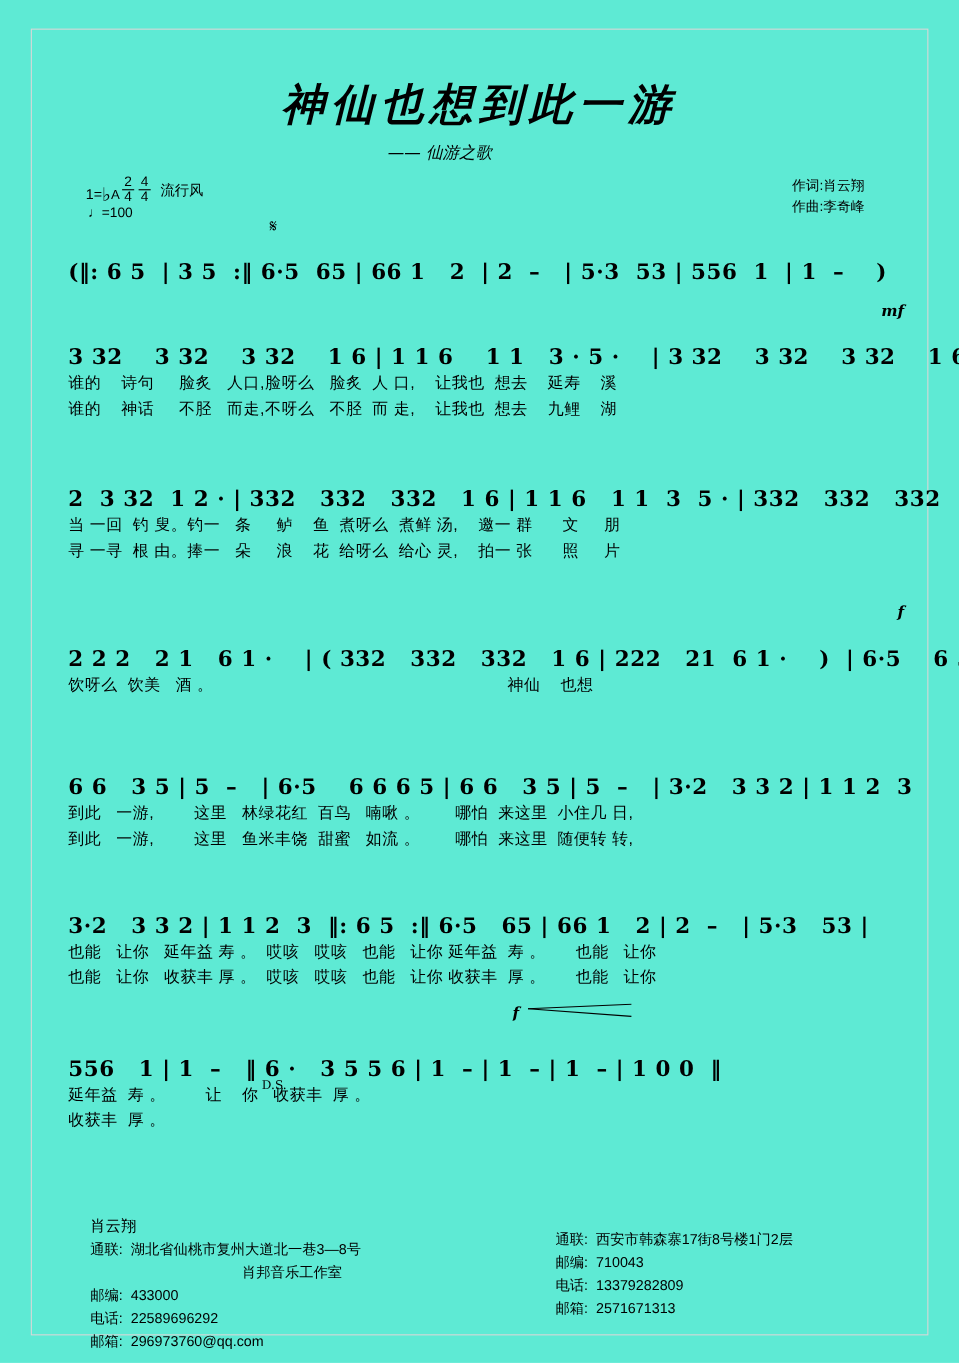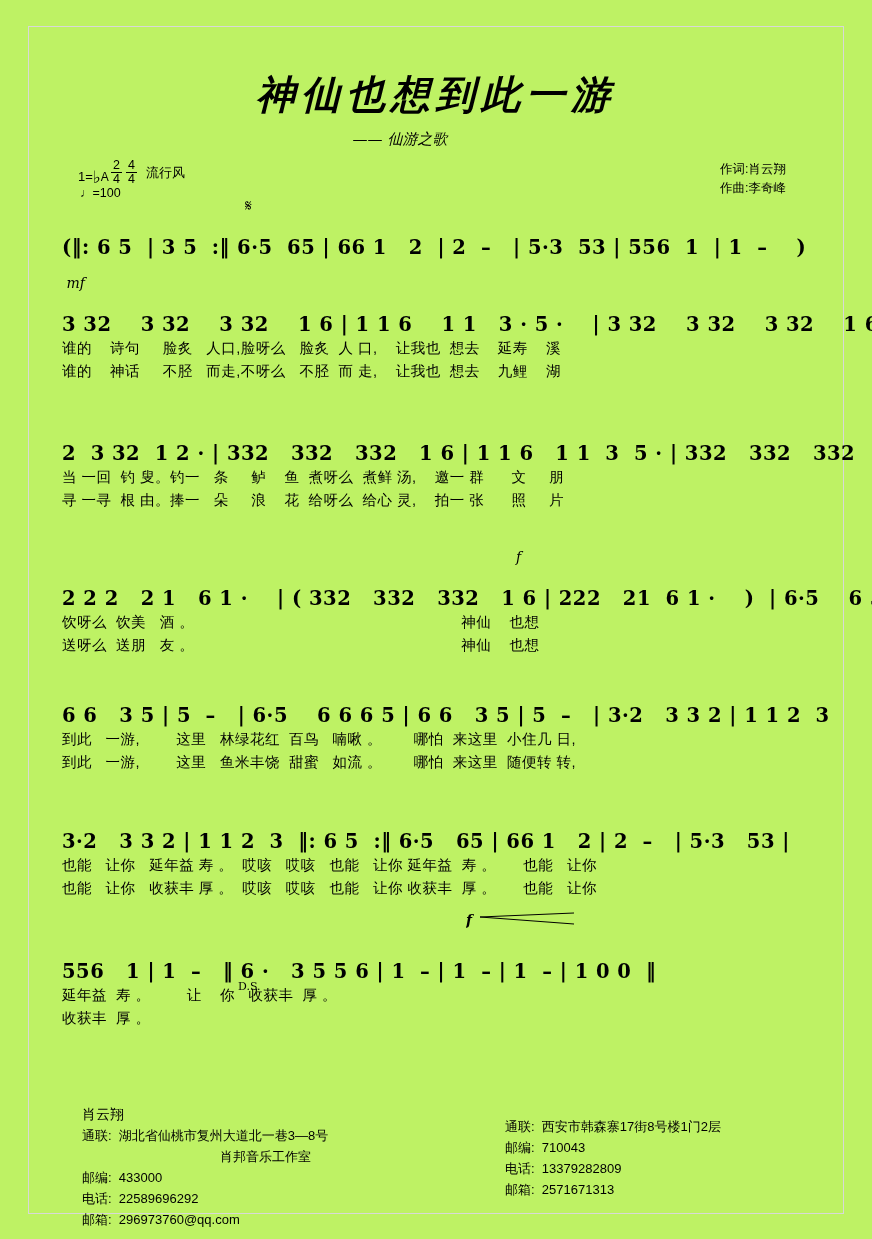--- a/index.html
+++ b/index.html
@@ -7,21 +7,21 @@
     padding: 0;
     background: #ffffff;
   }
   body {
     font-family: "Liberation Sans", sans-serif;
   }
   .page {
     position: relative;
     width: 872px;
     height: 1239px;
-    background: #bef264;
+    background: #5eead4;
     overflow: hidden;
   }
   .sheet-border {
     position: absolute;
     left: 28px;
     top: 26px;
     width: 816px;
     height: 1188px;
     border: 1px solid #d8d8d8;
     box-sizing: border-box;
@@ -117,24 +117,25 @@
     font-family: "Liberation Sans", sans-serif;
     font-size: 14.5px;
     white-space: pre;
     color: #000;
     height: 23px;
     letter-spacing: 0.5px;
   }
   .dynmark {
     font-family: "DejaVu Serif", serif;
     font-style: italic;
-    font-weight: normal;
+    font-weight: bold;
     font-size: 14px;
     white-space: pre;
     height: 14px;
+    text-align: right;
   }
   .segno {
     font-family: "DejaVu Serif", serif;
     font-size: 16px;
     white-space: pre;
     height: 16px;
   }
   .ds {
     font-family: "DejaVu Serif", serif;
     font-size: 11px;
@@ -211,21 +212,20 @@
   <div class="system" style="top:418px;">
     <div class="notes">2  3 32  1 2 · | 332   332   332   1 6 | 1 1 6   1 1  3  5 · | 332   332   332   1 6 |</div>
     <div class="lyric">当 一回  钓 叟。钓一   条     鲈    鱼  煮呀么  煮鲜 汤,    邀一 群      文     朋</div>
     <div class="lyric">寻 一寻  根 由。捧一   朵     浪    花  给呀么  给心 灵,    拍一 张      照     片</div>
   </div>
 
   <div class="system" style="top:549px;">
     <div class="dynmark">                                                                                                      f</div>
     <div class="notes">2 2 2   2 1   6 1 ·    | ( 332   332   332   1 6 | 222   21  6 1 ·    )  | 6·5    6 5</div>
     <div class="lyric">饮呀么  饮美   酒 。                                                           神仙    也想</div>
-    <div class="lyric">送呀么  送朋   友 。                                                           神仙    也想</div>
   </div>
 
   <div class="system" style="top:680px;">
     <div class="notes">6 6   3 5 | 5  –   | 6·5    6 6 6 5 | 6 6   3 5 | 5  –   | 3·2   3 3 2 | 1 1 2  3</div>
     <div class="lyric">到此   一游,        这里   林绿花红  百鸟   喃啾 。       哪怕  来这里  小住几 日,</div>
     <div class="lyric">到此   一游,        这里   鱼米丰饶  甜蜜   如流 。       哪怕  来这里  随便转 转,</div>
   </div>
 
   <div class="system" style="top:806px;">
     <div class="notes">3·2   3 3 2 | 1 1 2  3  ‖: 6 5  :‖ 6·5   65 | 66 1   2 | 2  –   | 5·3   53 |</div>

